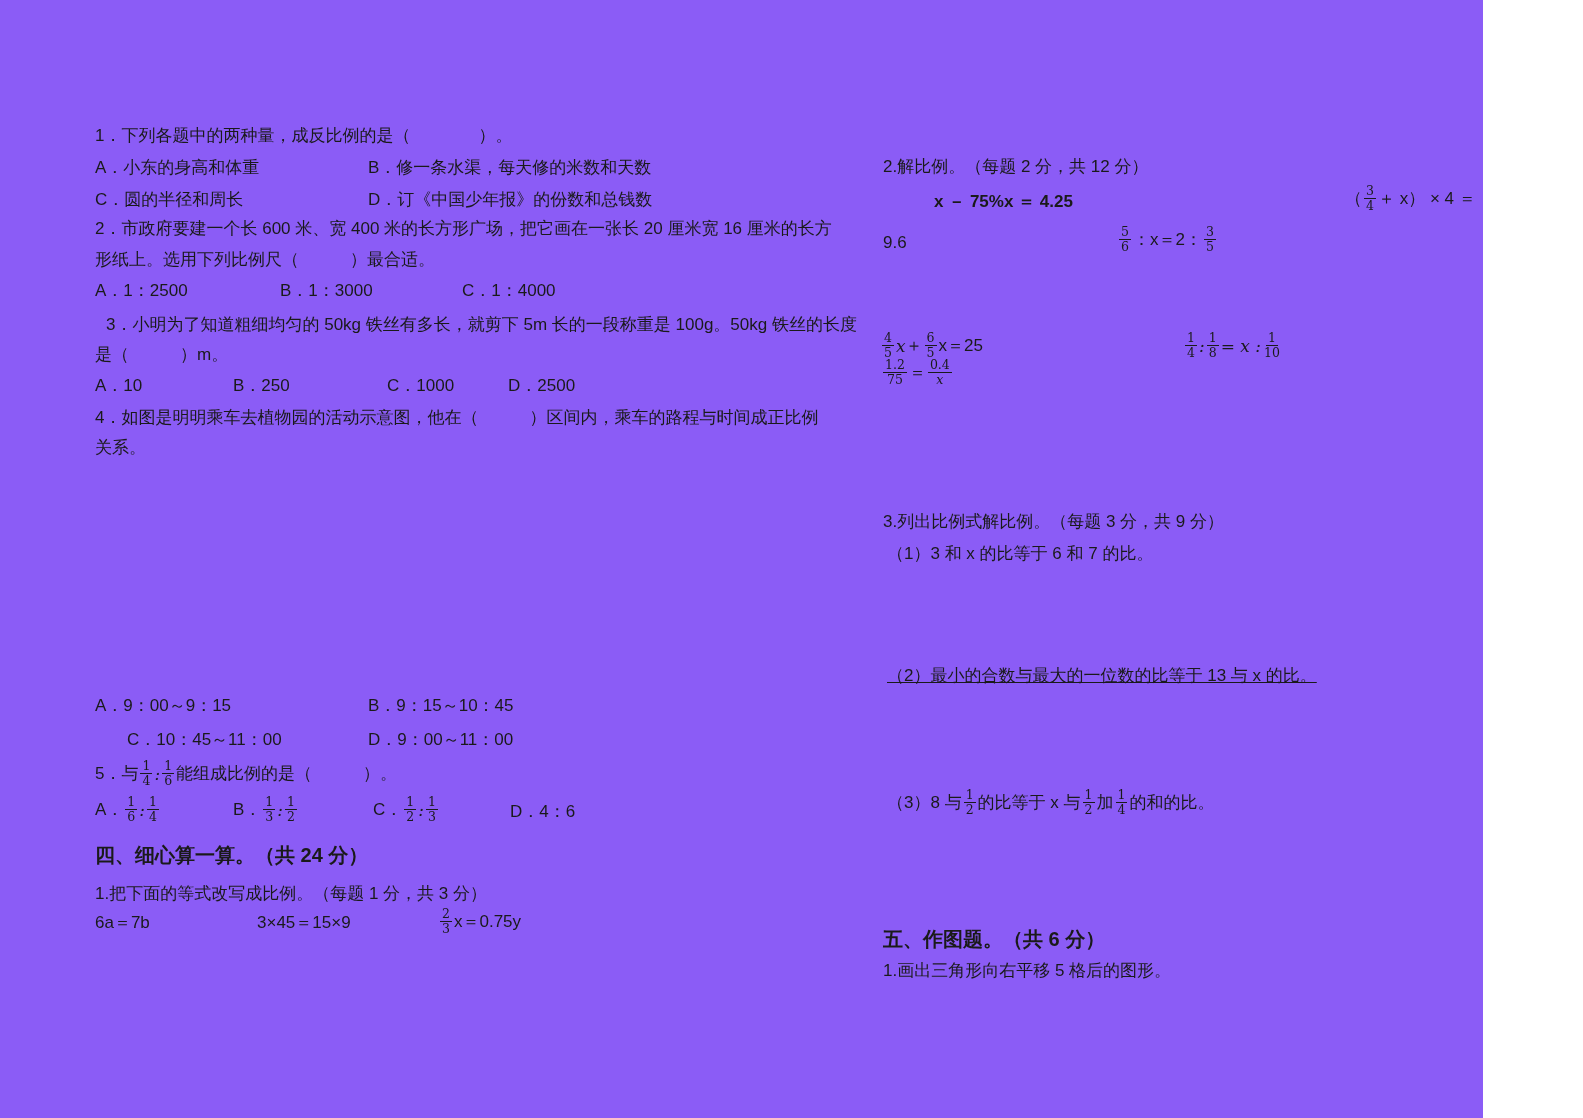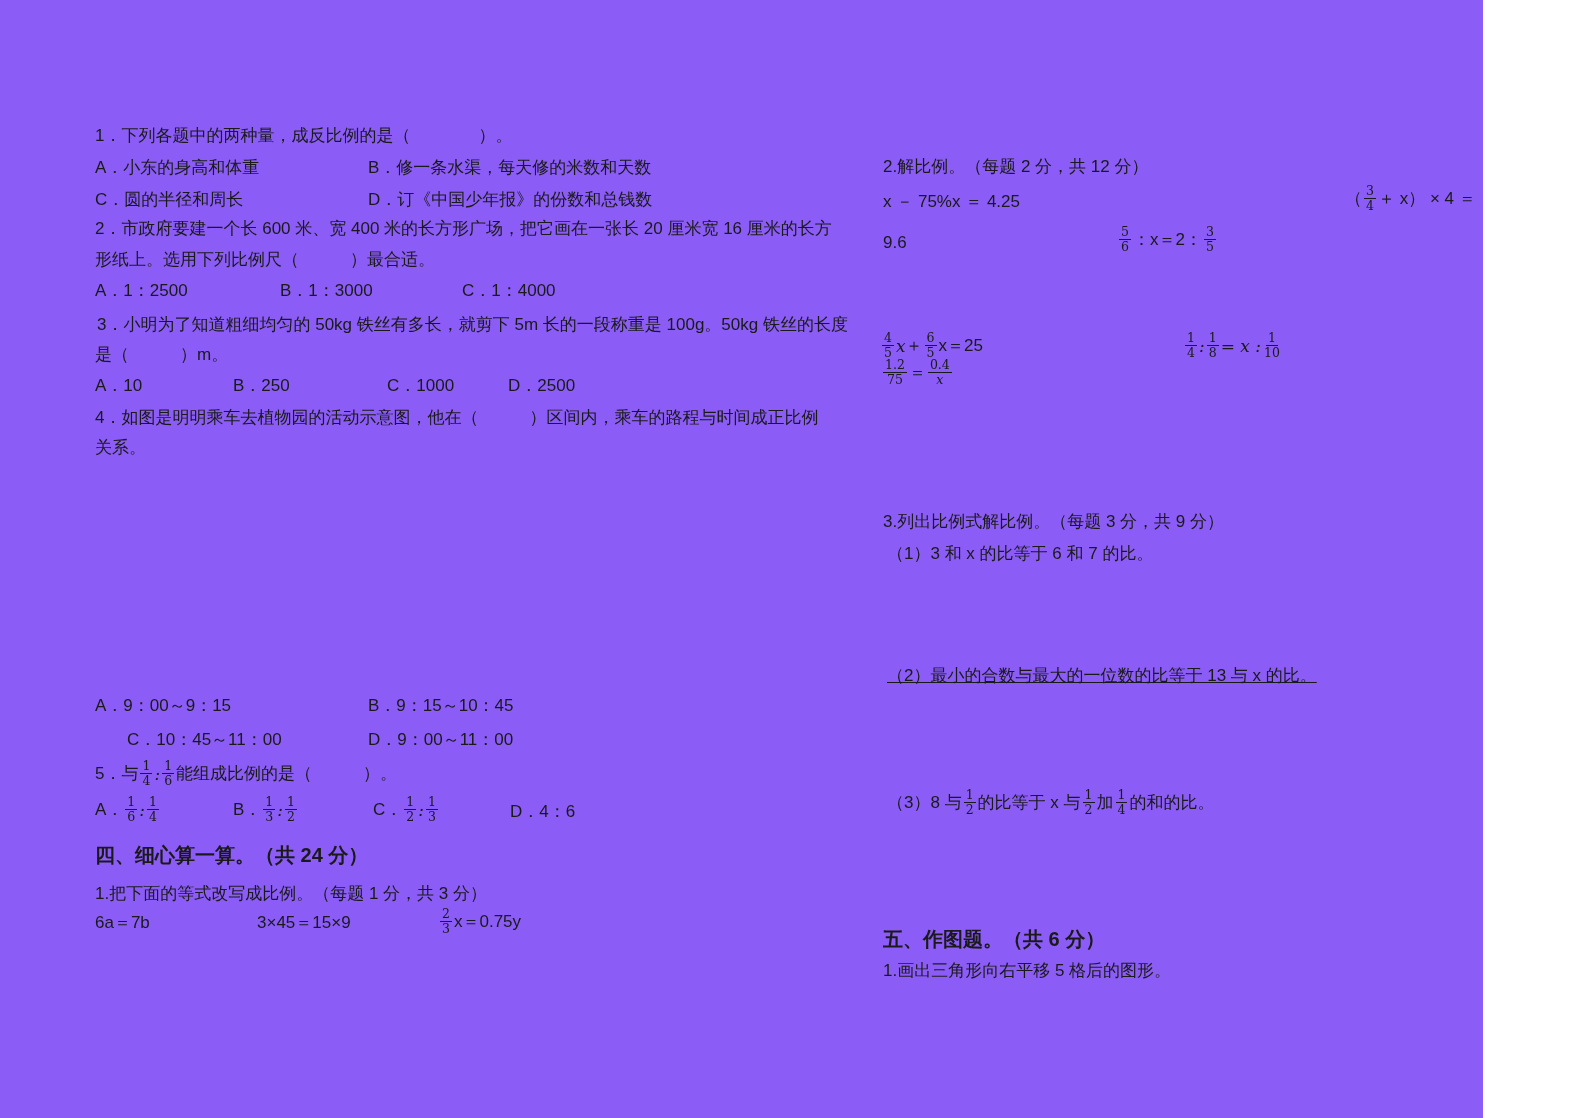--- a/index.html
+++ b/index.html
@@ -54,21 +54,21 @@
   <div class="t" style="left:368px; top:158px;">B．修一条水渠，每天修的米数和天数</div>
   <div class="t" style="left:95px; top:190px;">C．圆的半径和周长</div>
   <div class="t" style="left:368px; top:190px;">D．订《中国少年报》的份数和总钱数</div>
 
   <div class="t" style="left:95px; top:219px;">2．市政府要建一个长 600 米、宽 400 米的长方形广场，把它画在一张长 20 厘米宽 16 厘米的长方</div>
   <div class="t" style="left:95px; top:250px;">形纸上。选用下列比例尺（　　　）最合适。</div>
   <div class="t" style="left:95px; top:281px;">A．1：2500</div>
   <div class="t" style="left:280px; top:281px;">B．1：3000</div>
   <div class="t" style="left:462px; top:281px;">C．1：4000</div>
 
-  <div class="t" style="left:97px; top:315px;">3．小明为了知道粗细均匀的 50kg 铁丝有多长，就剪下 5m 长的一段称重是 100g。50kg 铁丝的长度</div>
+  <div class="t" style="left:106px; top:315px;">3．小明为了知道粗细均匀的 50kg 铁丝有多长，就剪下 5m 长的一段称重是 100g。50kg 铁丝的长度</div>
   <div class="t" style="left:95px; top:345px;">是（　　　）m。</div>
   <div class="t" style="left:95px; top:376px;">A．10</div>
   <div class="t" style="left:233px; top:376px;">B．250</div>
   <div class="t" style="left:387px; top:376px;">C．1000</div>
   <div class="t" style="left:508px; top:376px;">D．2500</div>
 
   <div class="t" style="left:95px; top:408px;">4．如图是明明乘车去植物园的活动示意图，他在（　　　）区间内，乘车的路程与时间成正比例</div>
   <div class="t" style="left:95px; top:438px;">关系。</div>
 
 
@@ -108,21 +108,21 @@
   <div class="t h" style="left:95px; top:843px;">四、细心算一算。（共 24 分）</div>
   <div class="t" style="left:95px; top:884px;">1.把下面的等式改写成比例。（每题 1 分，共 3 分）</div>
   <div class="t" style="left:95px; top:913px;">6a＝7b</div>
   <div class="t" style="left:257px; top:913px;">3×45＝15×9</div>
   <div class="fx" style="left:438px; top:907px;">
     <span class="frac"><span class="fn">2</span><span class="fd">3</span></span>
     <span>x＝0.75y</span>
   </div>
 
   <div class="t" style="left:883px; top:157px;">2.解比例。（每题 2 分，共 12 分）</div>
-  <div class="t" style="left:883px; top:192px;">x － 75%x ＝ 4.25</div>
+  <div class="t" style="left:934px; top:192px;font-weight:bold;">x － 75%x ＝ 4.25</div>
   <div class="fx" style="left:1345px; top:184px;">
     <span>（</span>
     <span class="frac"><span class="fn">3</span><span class="fd">4</span></span>
     <span>＋ x） × 4 ＝</span>
   </div>
   <div class="t" style="left:883px; top:233px;">9.6</div>
   <div class="fx" style="left:1117px; top:225px;">
     <span class="frac"><span class="fn">5</span><span class="fd">6</span></span>
     <span>：x＝2：</span>
     <span class="frac"><span class="fn">3</span><span class="fd">5</span></span>

